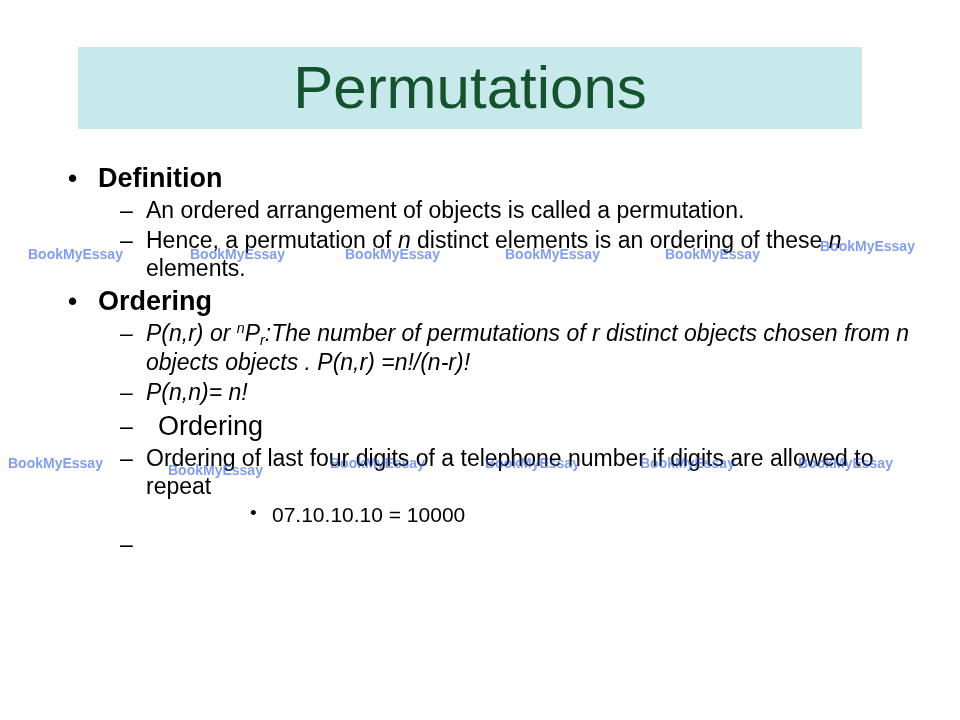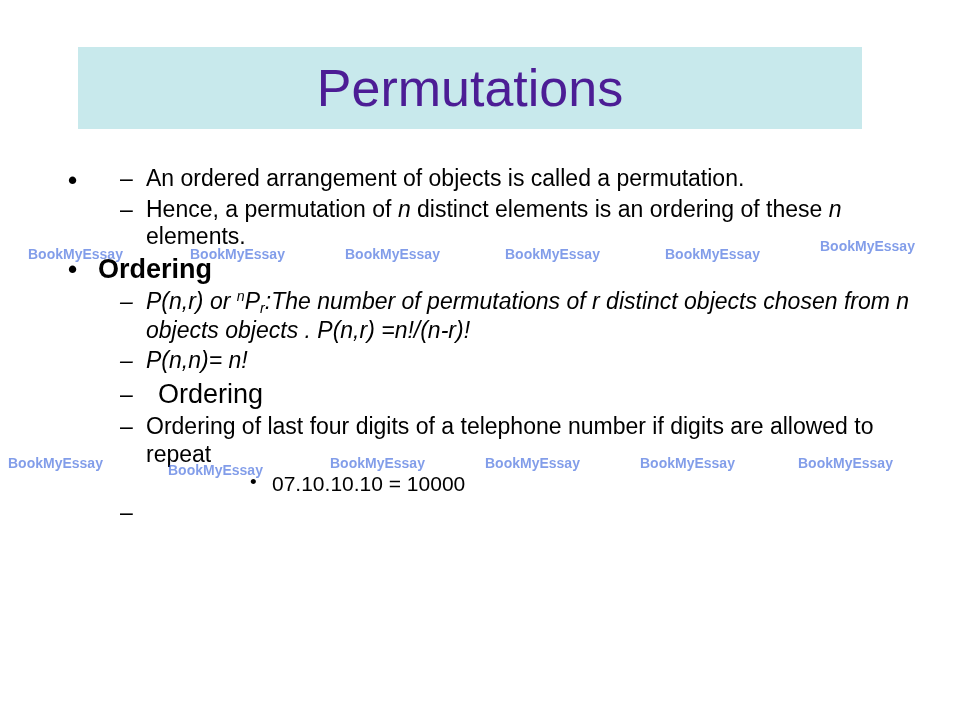--- a/index.html
+++ b/index.html
@@ -28,24 +28,24 @@
     left: 78px;
     top: 47px;
     width: 784px;
     height: 82px;
     background: #c8e9ec;
     display: flex;
     align-items: center;
     justify-content: center;
   }
   .title-text {
-    font-size: 52px;
+    font-size: 60px;
     line-height: 1;
     font-weight: normal;
-    color: #4c1d95;
+    color: #14532d;
     letter-spacing: 0px;
   }
 
   
   .body {
     position: absolute;
     left: 44px;
     top: 163px;
     width: 880px;
   }
@@ -156,20 +156,21 @@
 
   <div class="title-banner">
     <div class="title-text">Permutations</div>
   </div>
 
   <div class="body">
     <ul class="lvl1">
 
       <li class="l1">
         <span class="bullet">•</span>
+        <span>Definition</span>
         <ul class="lvl2">
           <li class="l2">
             <span class="dash">–</span>
             <span>An ordered arrangement of objects is called a permutation.</span>
           </li>
           <li class="l2">
             <span class="dash">–</span>
             <span>Hence, a permutation of <span class="it">n</span> distinct elements is an ordering of these <span class="it">n</span> elements.</span>
           </li>
         </ul>

